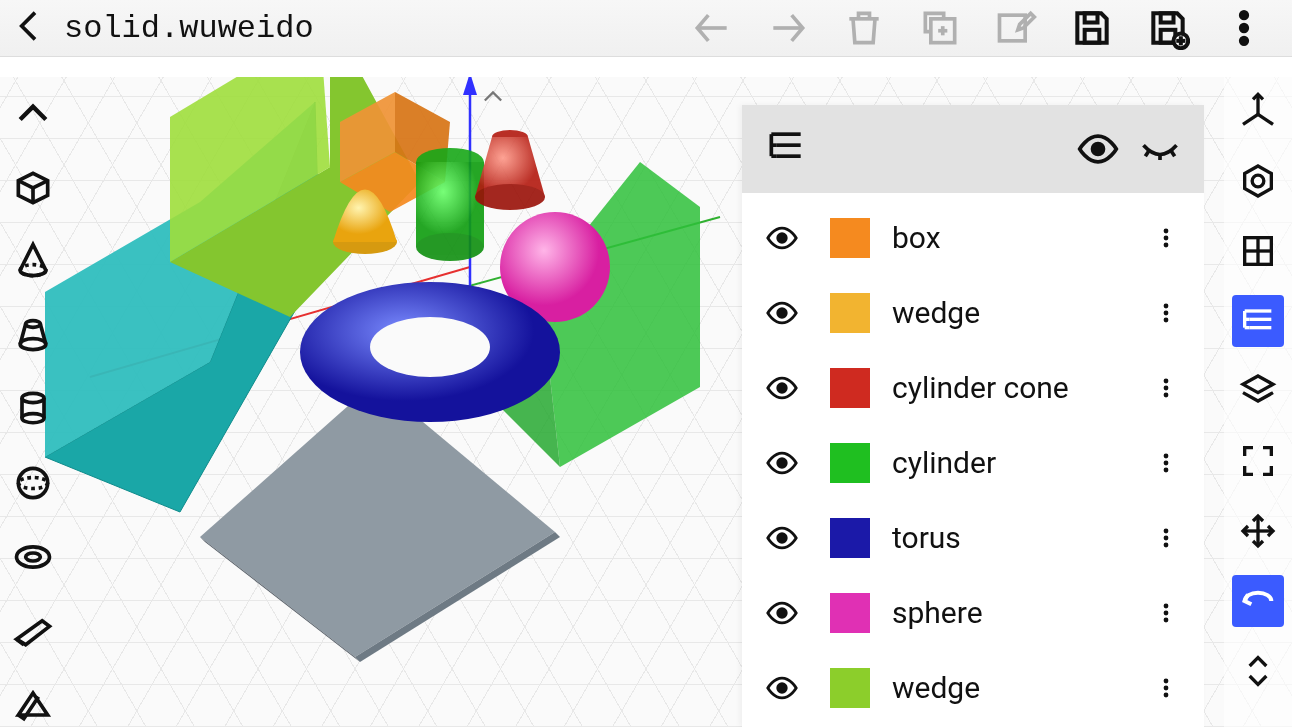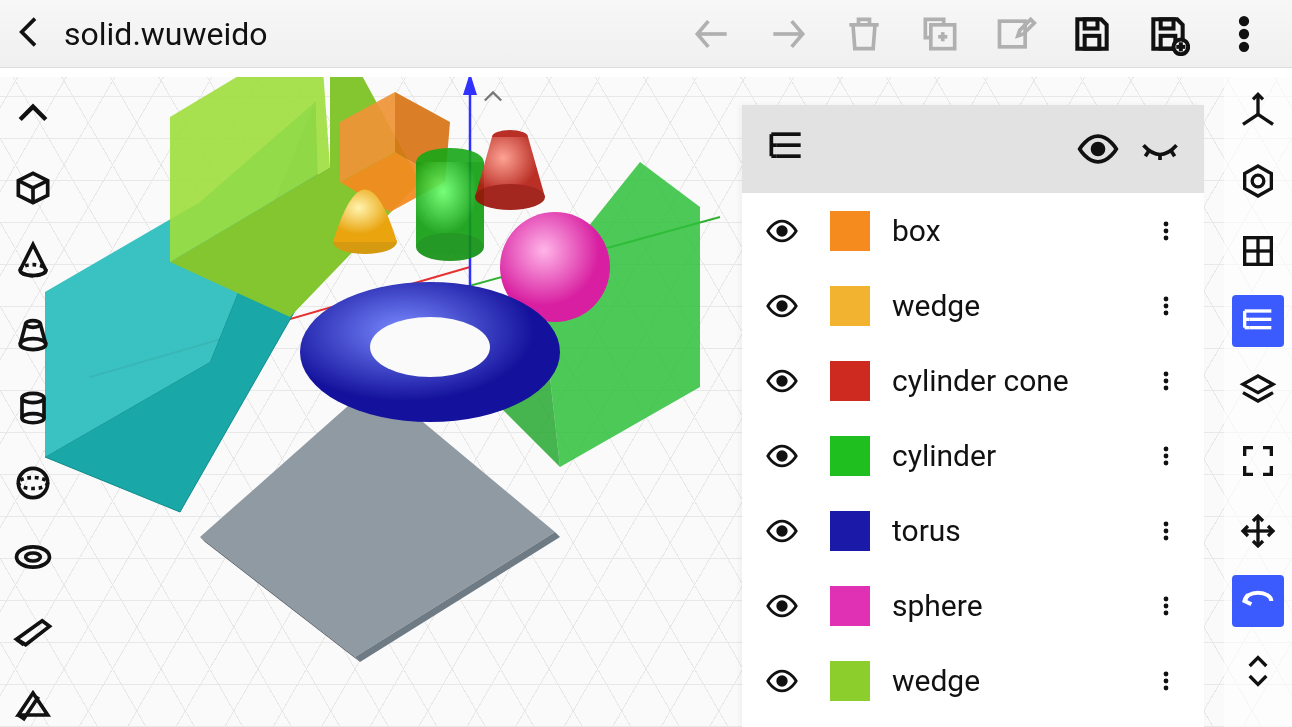--- a/index.html
+++ b/index.html
@@ -1,27 +1,28 @@
 <!DOCTYPE html>
 <html><head>
 <meta charset="utf-8">
 <style>
   * { box-sizing: border-box; }
   html, body { margin: 0; padding: 0; font-family: -apple-system, BlinkMacSystemFont, "Segoe UI", Roboto, sans-serif; }
   body { width: 1292px; height: 727px; overflow: hidden; background:#fff; position:relative; }
 
   
   .header {
-    height: 68px;
+    height: 57px;
     display: flex;
     align-items: center;
     border-bottom: 1px solid #ddd;
     background: linear-gradient(#f7f7f7,#f0f0f0);
     position: relative;
     z-index: 10;
+    font-family: Liberation Mono, monospace;
   }
   .back { width:60px; text-align:center; cursor:pointer; }
   .filename { font-size:32px; color:#111; flex:1; padding-left:4px; }
   .header-actions { display:flex; align-items:center; gap:28px; padding-right:24px; }
   .hicon { width:48px; height:48px; display:flex; align-items:center; justify-content:center; cursor:pointer; }
   .hicon svg { width:44px; height:44px; }
   .disabled svg { stroke:#b0b0b0 !important; }
   .enabled svg { stroke:#111; }
 
   
@@ -87,21 +88,21 @@
   .panel-header {
     height:88px;
     background:#e2e2e2;
     display:flex; align-items:center;
     padding:0 22px;
   }
   .panel-header .ph-left { flex:1; }
   .panel-header svg { width:44px; height:44px; stroke:#111; }
   .panel-header .ph-eye, .panel-header .ph-hidden { margin-left:18px; display:flex; align-items:center; }
 
-  .item-list { flex:1; overflow:hidden; }
+  .item-list { flex:1; overflow:hidden;margin-top:7px; }
   .item {
     height:75px;
     display:flex; align-items:center;
     padding:0 22px 0 18px;
   }
   .item .eye { width:44px; display:flex; justify-content:center; }
   .item .swatch { width:40px; height:40px; margin:0 22px 0 26px; }
   .item .label { flex:1; font-size:30px; color:#111; }
   .item .dots { width:32px; display:flex; justify-content:center; cursor:pointer; }
 

